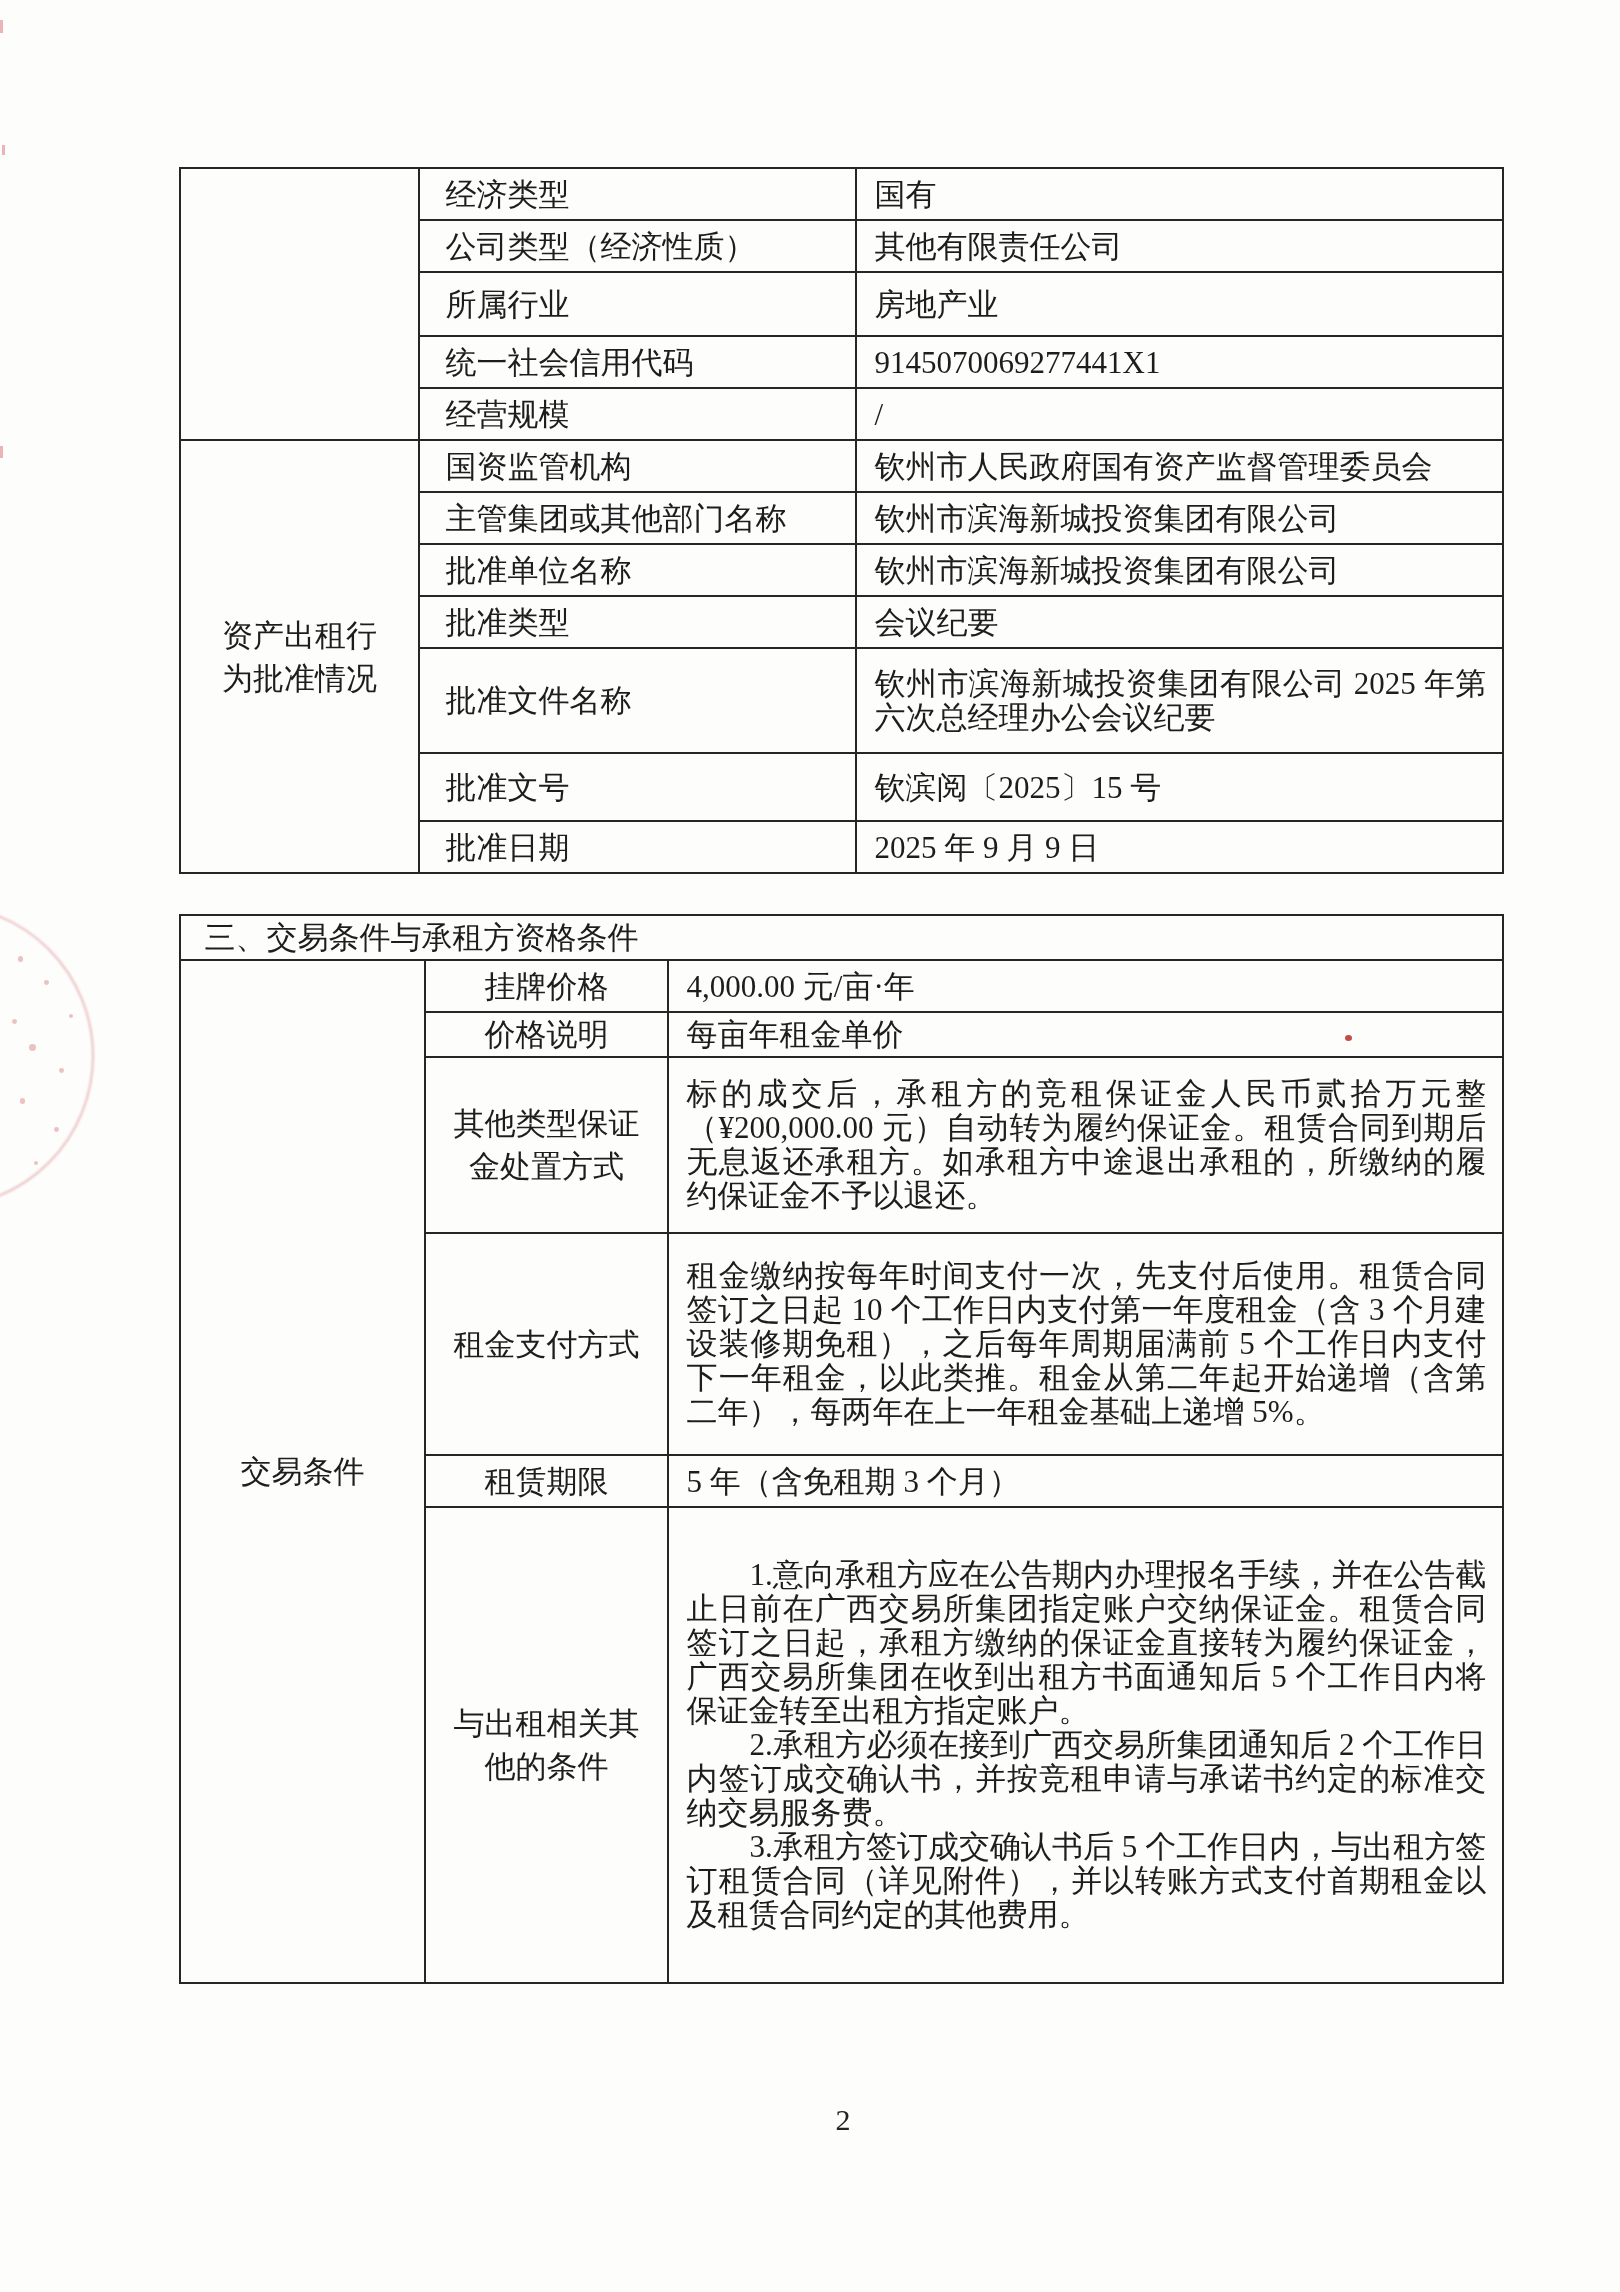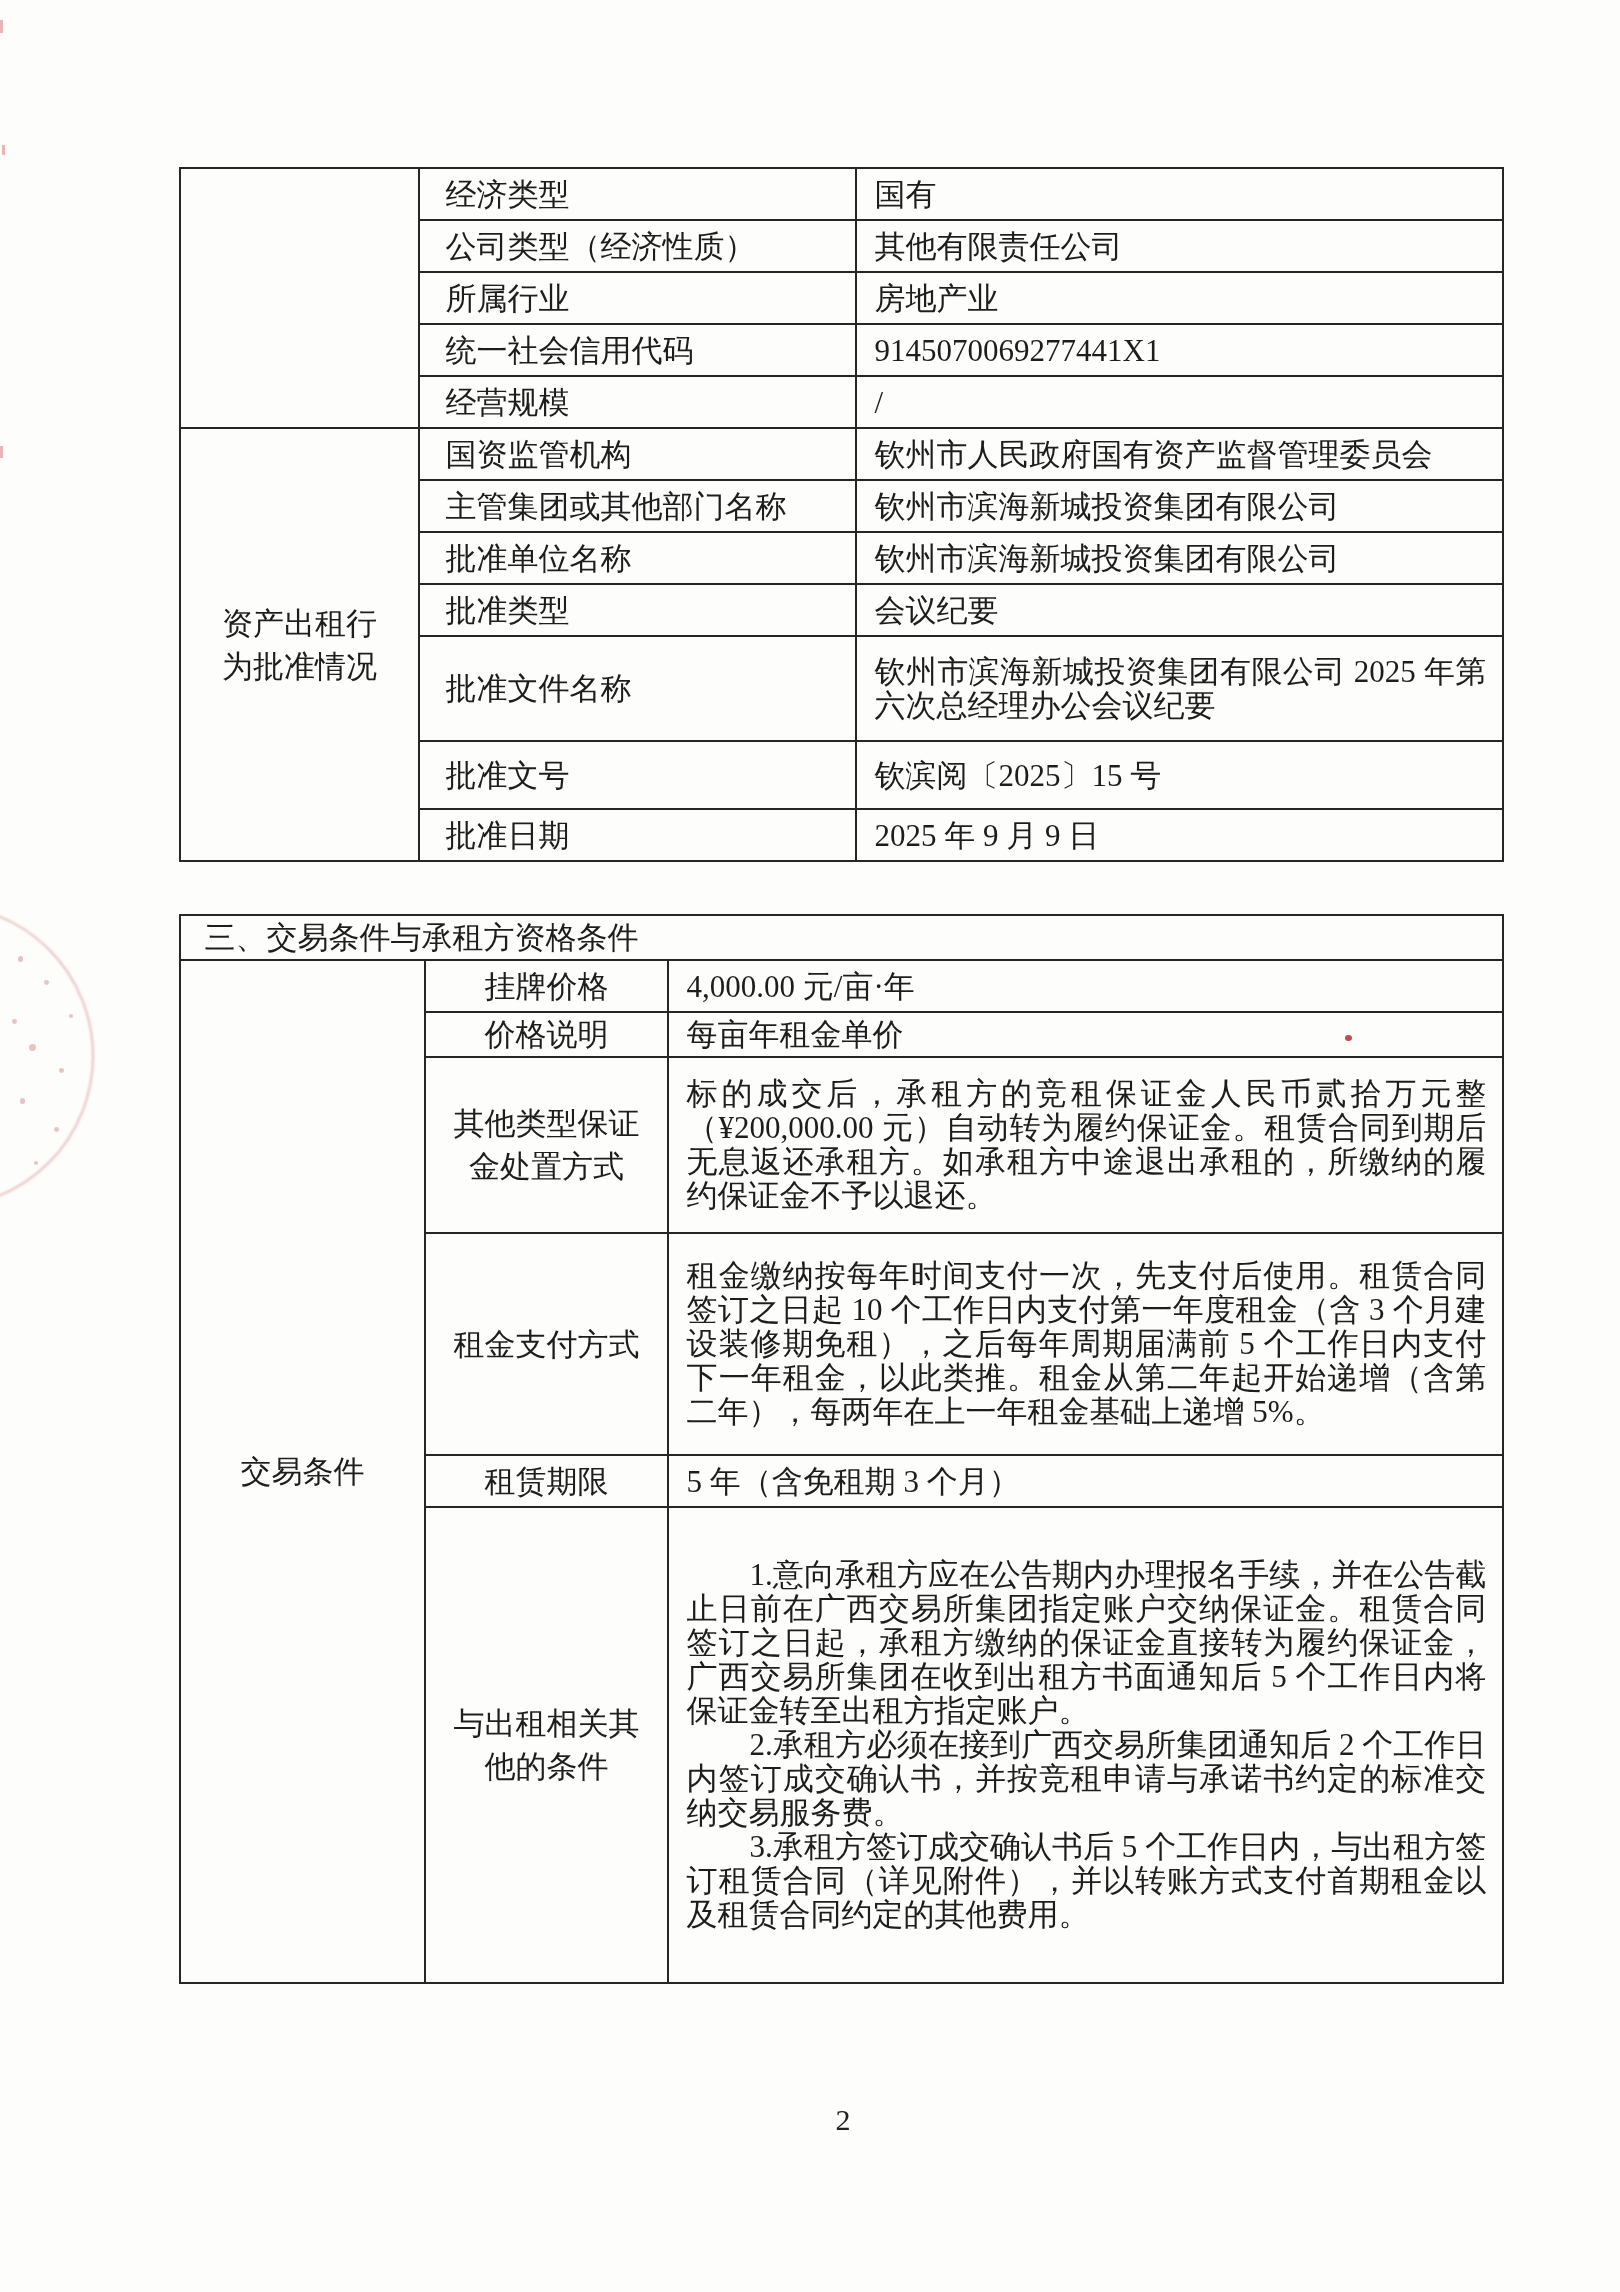--- a/index.html
+++ b/index.html
@@ -69,21 +69,21 @@
   <tbody>
     <tr style="height:52px">
       <td class="rowlabel" rowspan="5"></td>
       <td class="field">经济类型</td>
       <td class="value">国有</td>
     </tr>
     <tr style="height:52px">
       <td class="field">公司类型（经济性质）</td>
       <td class="value">其他有限责任公司</td>
     </tr>
-    <tr style="height:52px">
+    <tr style="height:64px">
       <td class="field">所属行业</td>
       <td class="value">房地产业</td>
     </tr>
     <tr style="height:52px">
       <td class="field">统一社会信用代码</td>
       <td class="value">9145070069277441X1</td>
     </tr>
     <tr style="height:52px">
       <td class="field">经营规模</td>
       <td class="value">/</td>

